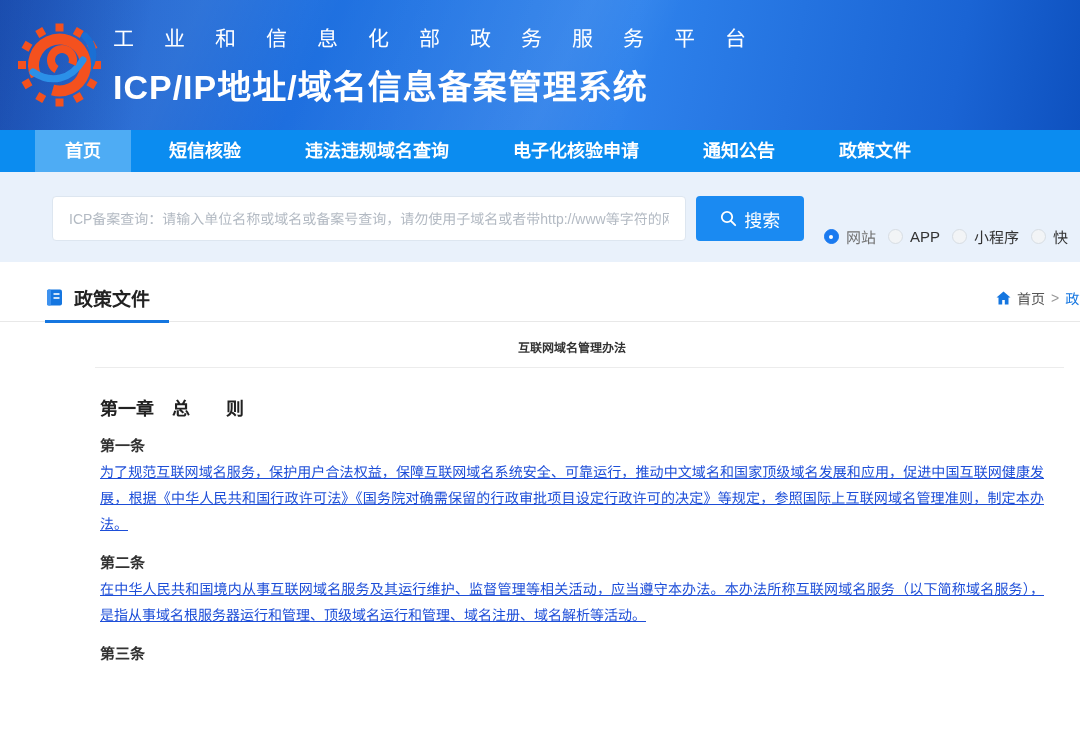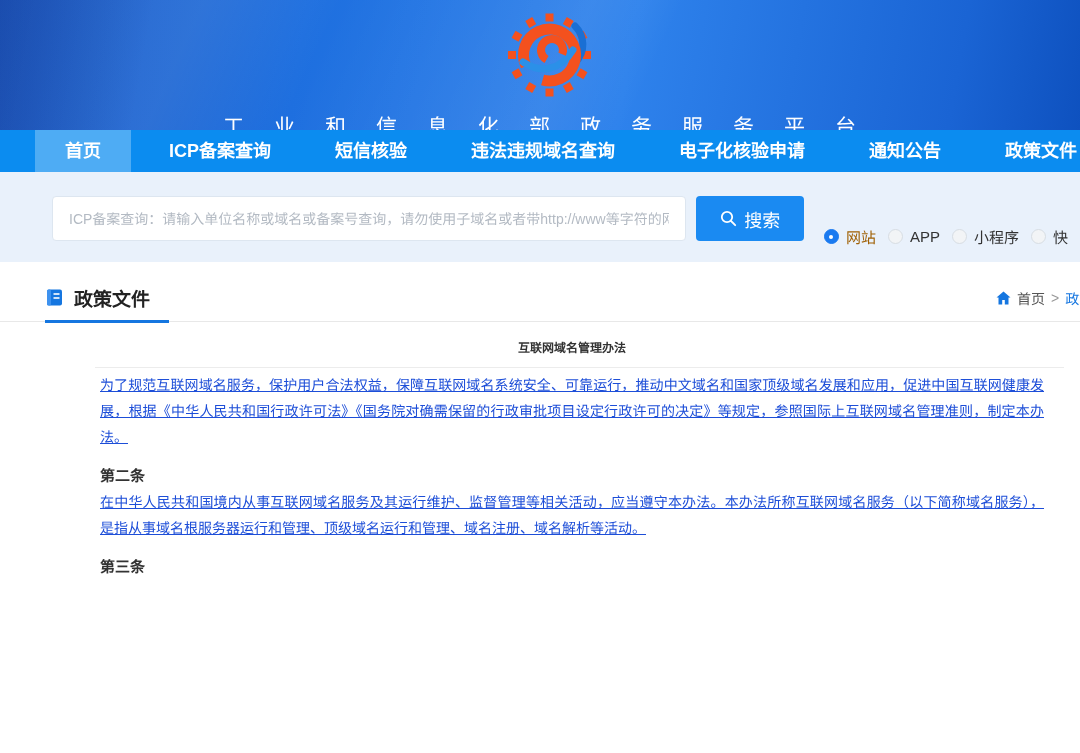--- a/index.html
+++ b/index.html
@@ -14,21 +14,20 @@
   .header {
     height: 130px;
     background:
       linear-gradient(100deg, rgba(8,40,130,0.35) 0%, rgba(8,40,130,0) 14%),
       linear-gradient(115deg, rgba(255,255,255,0.10) 18%, rgba(255,255,255,0) 30%, rgba(255,255,255,0.08) 52%, rgba(255,255,255,0) 60%),
       linear-gradient(100deg, #0c4fc0 0%, #1e6fdf 28%, #2e82ec 58%, #1a64d4 88%, #0e51bf 100%);
     display: flex;
     align-items: center;
     padding-left: 17px;
     overflow: hidden;
-    flex-direction: column;
   }
   .logo { width: 84px; height: 110px; flex: 0 0 auto; }
   .titles { margin-left: 12px; color: #fff; }
   .platform-title {
     font-size: 21px;
     font-weight: 500;
     letter-spacing: 30px;
     white-space: nowrap;
     margin-bottom: 8px;
   }
@@ -111,21 +110,21 @@
     margin-right: 7px;
     flex: 0 0 auto;
     position: relative;
   }
   .radio-option.selected .radio-circle { background: #1a7af0; border-color: #1a7af0; }
   .radio-option.selected .radio-circle::after {
     content: ""; position: absolute; left: 4.5px; top: 4.5px;
     width: 4px; height: 4px; border-radius: 50%; background: #fff;
   }
   .radio-label { font-size: 15px; color: #333; }
-  .radio-option.selected .radio-label { color: #a16207; }
+  .radio-option.selected .radio-label { color: #737373; }
 
   
   .policy-bar {
     position: relative;
     padding: 22px 45px 10px 45px;
     border-bottom: 1px solid #e8e8e8;
   }
   .policy-bar-inner { display: flex; align-items: center; gap: 10px; }
   .section-title { font-size: 19px; font-weight: bold; color: #222; }
   .blue-underline {
@@ -187,26 +186,26 @@
       <rect x="38.5" y="13.5" width="8" height="8" transform="rotate(300 42.5 55)"></rect>
       <rect x="38.5" y="13.5" width="8" height="8" transform="rotate(330 42.5 55)"></rect>
     </g>
     <path d="M68 26 C 78 36, 79 52, 68 63" stroke="#1a6fd4" stroke-width="7" fill="none" stroke-linecap="round"></path>
     <circle cx="42.5" cy="55" r="26" stroke="#f4511e" stroke-width="11" fill="none" stroke-dasharray="140 24" transform="rotate(155 42.5 55)"></circle>
     <path d="M16 62 C 34 74, 54 70, 66 50" stroke="#2b90e8" stroke-width="7" fill="none" stroke-linecap="round"></path>
     <circle cx="45" cy="50" r="11" stroke="#f4511e" stroke-width="8" fill="none" stroke-dasharray="50 20" transform="rotate(120 45 50)"></circle>
   </svg>
   <div class="titles">
     <div class="platform-title">工业和信息化部政务服务平台</div>
+    <div class="system-title">ICP/IP地址/域名信息备案管理系统</div>
   </div>
 </div>
 
 <div class="nav">
   <div class="nav-item active">首页</div>
-  <div class="nav-item">ICP备案查询</div>
   <div class="nav-item">短信核验</div>
   <div class="nav-item">违法违规域名查询</div>
   <div class="nav-item">电子化核验申请</div>
   <div class="nav-item">通知公告</div>
   <div class="nav-item">政策文件</div>
 </div>
 
 <div class="search-band">
   <input class="search-input" type="text" placeholder="ICP备案查询：请输入单位名称或域名或备案号查询，请勿使用子域名或者带http://www等字符的网址查询" style="">
   <button class="search-btn">
@@ -254,21 +253,23 @@
       </svg>
       <span class="crumb-home">首页</span>
       <span class="crumb-sep">&gt;</span>
       <span class="crumb-current">政策文件</span>
     </div>
   </div>
 
   <div class="doc">
     <div class="doc-title">互联网域名管理办法</div>
     <hr class="doc-sep">
-
+    <div class="chapter">第一章　总　　则</div>
+
+    <div class="art-num">第一条</div>
     <p class="art-text">为了规范互联网域名服务，保护用户合法权益，保障互联网域名系统安全、可靠运行，推动中文域名和国家顶级域名发展和应用，促进中国互联网健康发展，根据《中华人民共和国行政许可法》《国务院对确需保留的行政审批项目设定行政许可的决定》等规定，参照国际上互联网域名管理准则，制定本办法。</p>
 
     <div class="art-num">第二条</div>
     <p class="art-text">在中华人民共和国境内从事互联网域名服务及其运行维护、监督管理等相关活动，应当遵守本办法。本办法所称互联网域名服务（以下简称域名服务），是指从事域名根服务器运行和管理、顶级域名运行和管理、域名注册、域名解析等活动。</p>
 
     <div class="art-num">第三条</div>
 
   </div>
 </div>
 

